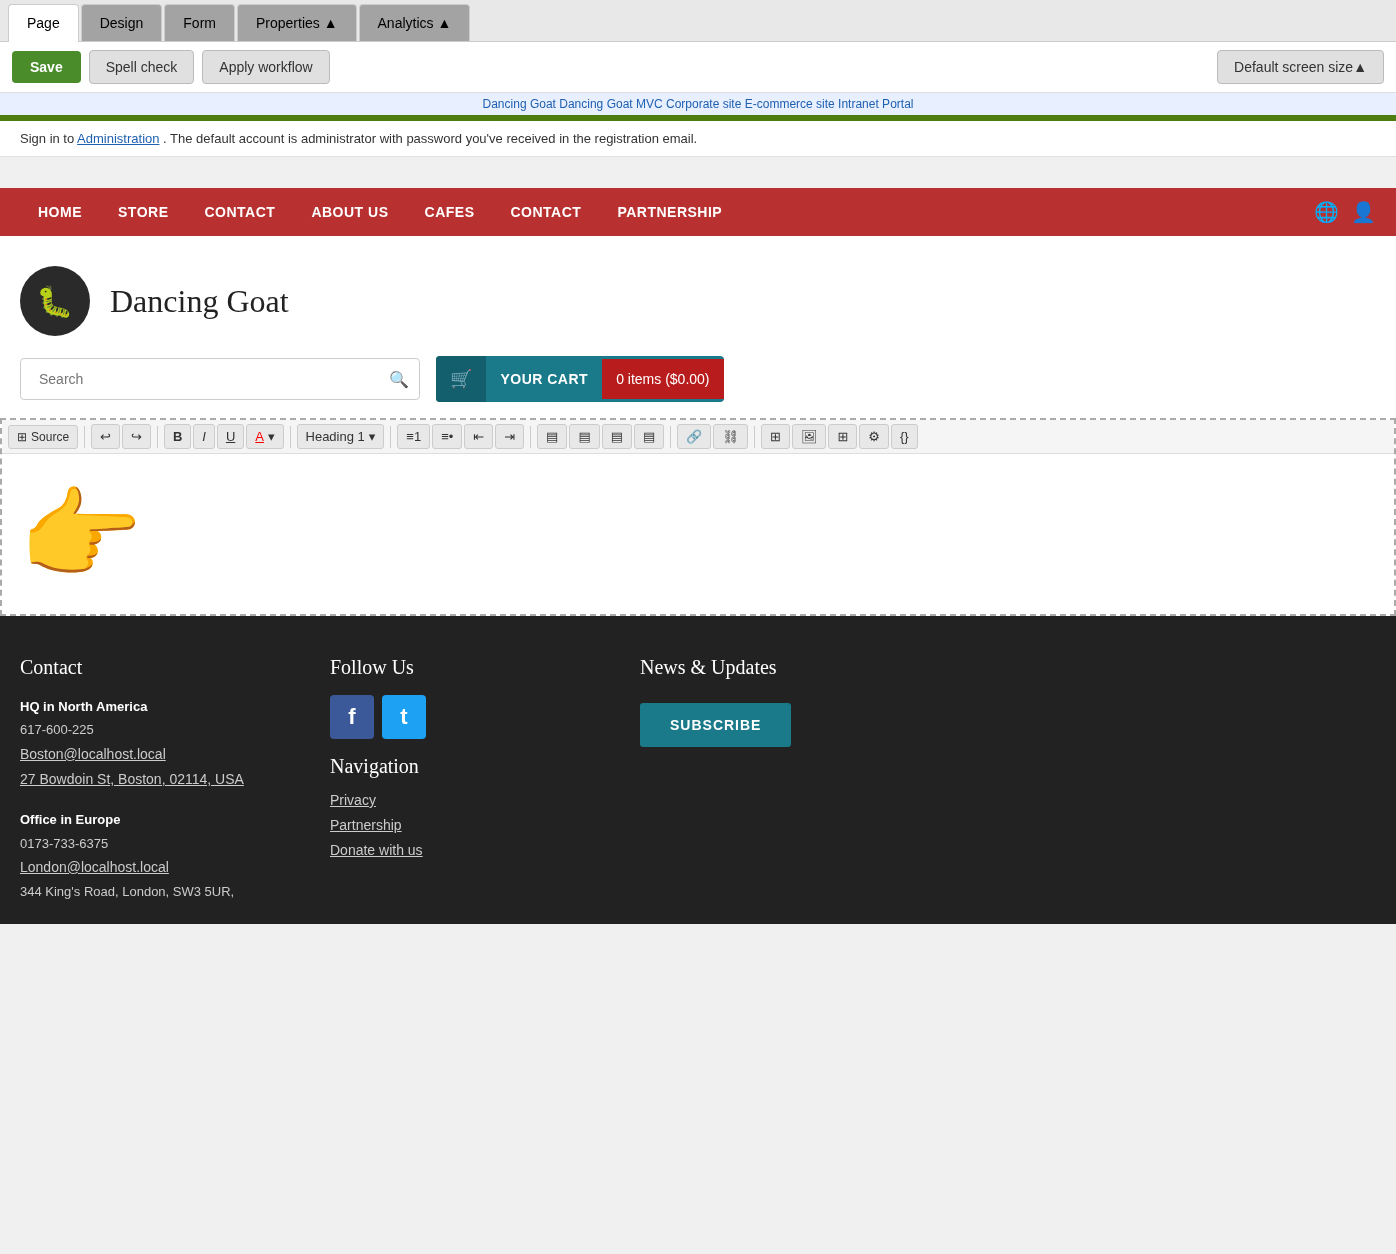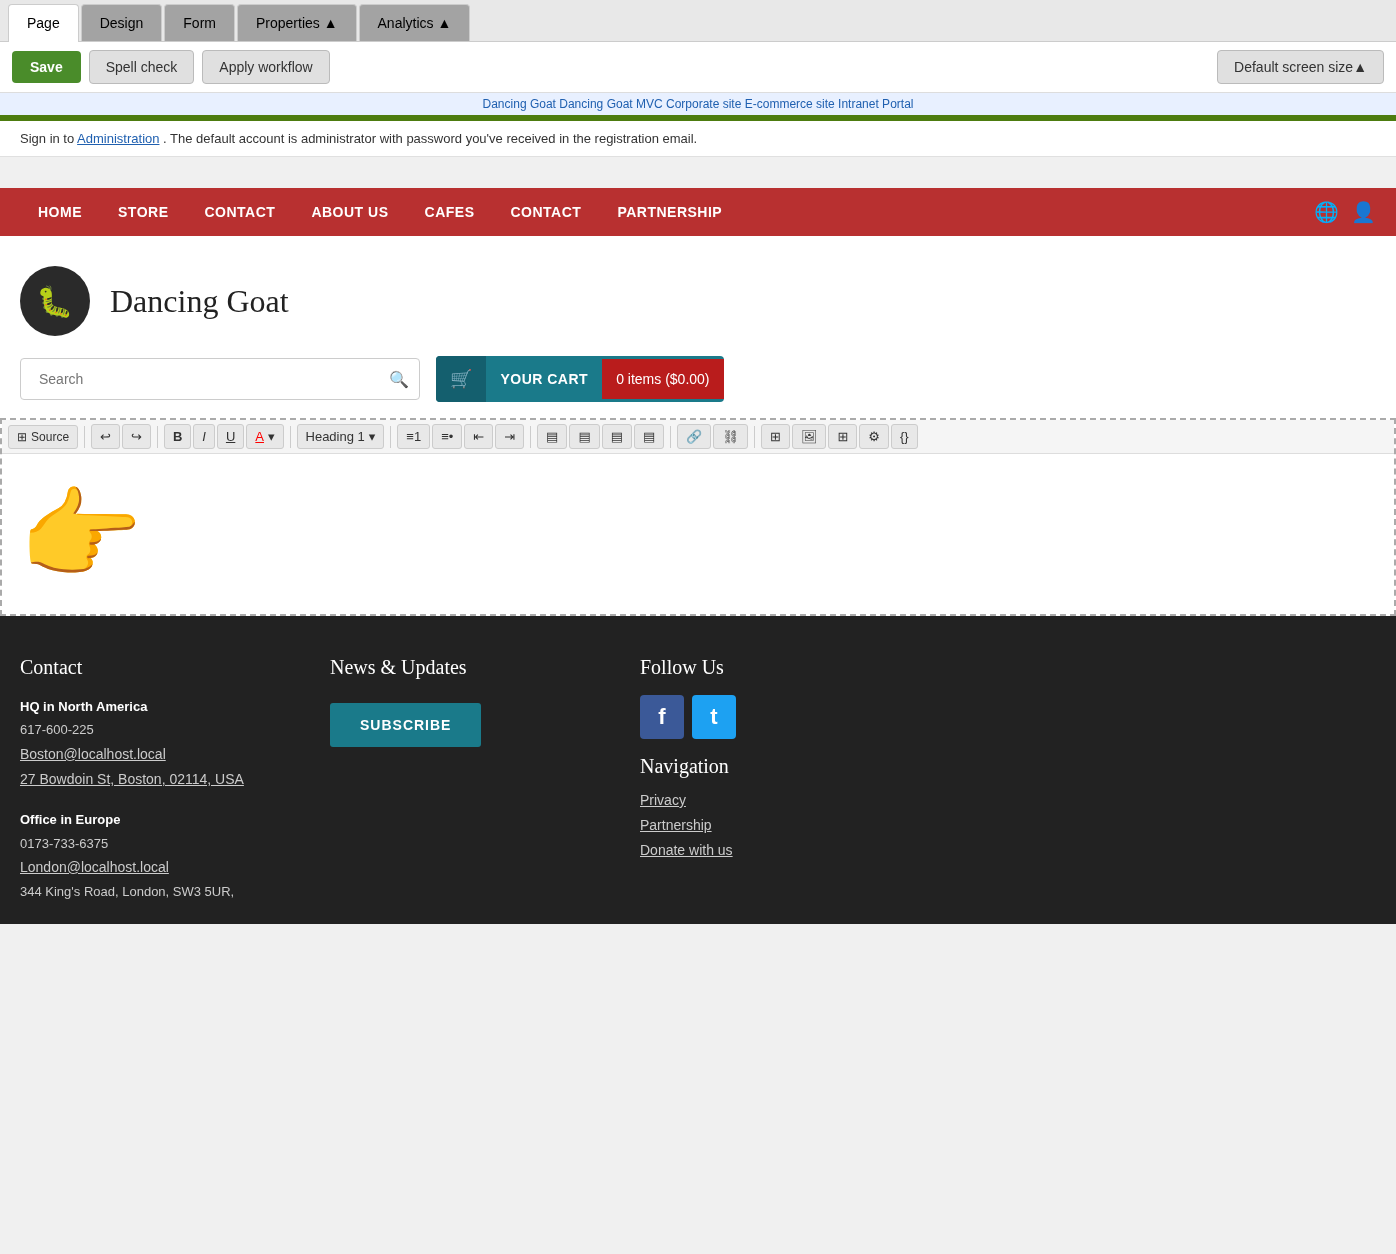--- a/index.html
+++ b/index.html
@@ -451,34 +451,34 @@
       <h3>Contact</h3>
       <p class="footer-bold">HQ in North America</p>
       <span>617-600-225</span><br>
       <a href="#">Boston@localhost.local</a>
       <a href="#">27 Bowdoin St, Boston, 02114, USA</a>
       <br>
       <p class="footer-bold">Office in Europe</p>
       <span>0173-733-6375</span><br>
       <a href="#">London@localhost.local</a>
       <span>344 King's Road, London, SW3 5UR,</span>
-    </div>
-
-    <div class="footer-section">
-      <h3>News &amp; Updates</h3>
-      <button class="subscribe-btn">SUBSCRIBE</button>
     </div>
 
     <div class="footer-section">
       <h3>Follow Us</h3>
       <div class="social-icons">
         <div class="social-icon social-fb">f</div>
         <div class="social-icon social-tw">t</div>
       </div>
       <div class="nav-footer-section">
         <h3>Navigation</h3>
         <a href="#">Privacy</a>
         <a href="#">Partnership</a>
         <a href="#">Donate with us</a>
       </div>
     </div>
+
+    <div class="footer-section">
+      <h3>News &amp; Updates</h3>
+      <button class="subscribe-btn">SUBSCRIBE</button>
+    </div>
   </div>
 </div>
 
 </body></html>

